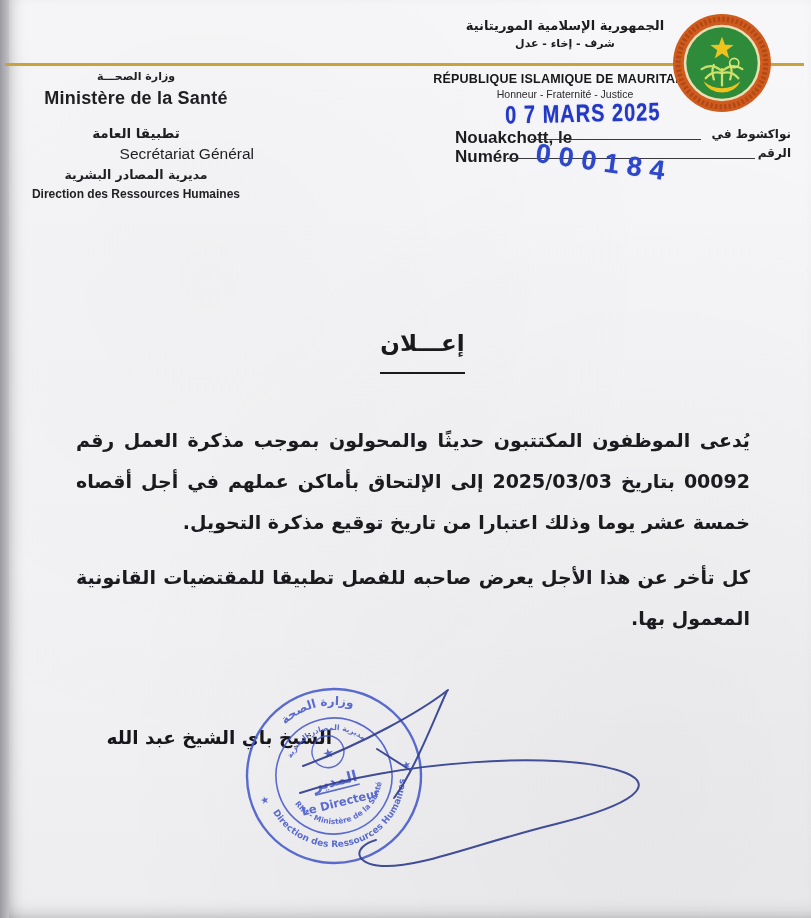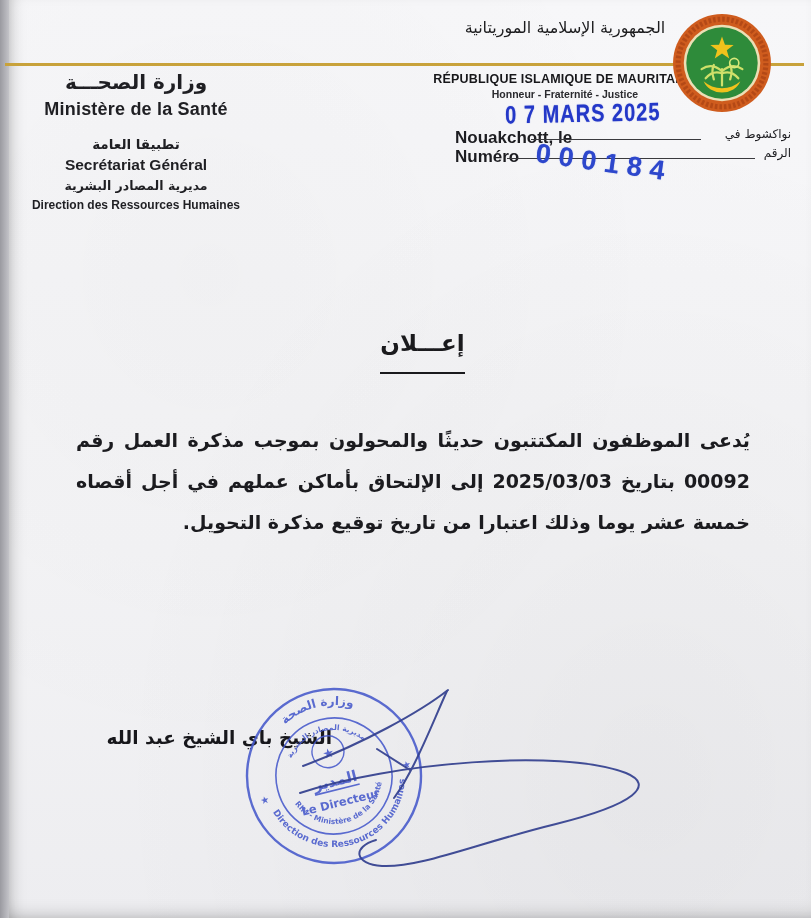--- a/index.html
+++ b/index.html
@@ -18,41 +18,41 @@
       linear-gradient(180deg,#f7f7f9 0%,#f3f3f5 60%,#ededf0 100%);
     box-shadow:inset 12px 0 18px -14px rgba(0,0,0,0.35), inset 0 -14px 20px -16px rgba(0,0,0,0.3);
   }
   .abs{position:absolute;}
   .ar{font-family:"DejaVu Sans", sans-serif;}
   .fr{font-family:"Liberation Sans", sans-serif;}
 
   
   .gold-line{left:5px;top:63px;width:799px;height:3px;background:#c8a23b;z-index:1;}
   .republic-block{left:425px;top:18px;width:280px;text-align:center;z-index:2;color:#1c1c1e;}
-  .republic-ar{font-size:16px;font-weight:400;text-align:center;}
+  .republic-ar{font-size:13px;font-weight:700;text-align:center;}
   .motto-ar{font-size:11px;font-weight:700;margin-top:4px;}
   .republic-fr{left:425px;top:72px;width:280px;text-align:center;font-size:12.5px;font-weight:700;color:#17171a;letter-spacing:0.2px;z-index:2;}
-  .motto-fr{left:425px;top:88px;width:280px;text-align:center;font-size:10.5px;font-weight:700;color:#2a2a2e;z-index:2;}
+  .motto-fr{left:425px;top:88px;width:280px;text-align:center;font-size:10.5px;font-weight:400;color:#2a2a2e;z-index:2;}
   .emblem{left:671px;top:12px;z-index:2;}
 
   .ministry-block{left:18px;top:70px;width:236px;text-align:center;color:#1f1f23;z-index:2;}
-  .ministry-ar{font-size:20px;font-weight:700;}
+  .ministry-ar{font-size:11px;font-weight:700;}
   .ministry-fr{font-size:18px;font-weight:700;margin-top:5px;letter-spacing:0.2px;}
   .secretariat-ar{font-size:13.5px;font-weight:700;margin-top:16px;}
-  .secretariat-fr{font-size:15.5px;font-weight:700;margin-top:4px;}
+  .secretariat-fr{font-size:15.5px;font-weight:400;margin-top:4px;text-align:right;}
   .direction-ar{font-size:12.5px;font-weight:700;margin-top:4px;}
   .direction-fr{font-size:12px;font-weight:700;margin-top:5px;}
 
   .date-stamp{left:505px;top:101px;font-size:20px;font-weight:700;color:#2438c8;
     letter-spacing:1px;transform:scaleY(1.25) rotate(-1deg);transform-origin:left top;
     text-shadow:0 0 1px rgba(36,56,200,0.55);white-space:nowrap;z-index:3;}
   .row-city{left:455px;top:127px;width:336px;height:16px;z-index:2;}
   .row-num{left:455px;top:146px;width:336px;height:16px;z-index:2;}
   .row-label-fr{position:absolute;left:0;top:1px;font-size:17px;font-weight:700;color:#1d1d21;}
-  .row-label-ar{position:absolute;right:0;top:0;font-size:12px;font-weight:400;color:#1d1d21;}
+  .row-label-ar{position:absolute;right:0;top:0;font-size:12px;font-weight:700;color:#1d1d21;}
   .blank-line{position:absolute;top:12px;height:1px;background:#3a3a3e;}
   .line-city{left:76px;width:170px;}
   .line-num{left:52px;width:248px;}
   .number-stamp{left:538px;top:138px;font-size:27px;font-weight:700;color:#2d47cc;
     letter-spacing:8px;transform:rotate(8deg);transform-origin:left top;
     text-shadow:0 0 1px rgba(45,71,204,0.6);z-index:3;white-space:nowrap;}
 
   
   .title-wrap{left:0;top:330px;width:811px;text-align:center;padding-left:34px;box-sizing:border-box;z-index:2;}
   .title-ar{display:inline-block;font-size:23px;font-weight:700;color:#1a1a1d;
@@ -71,20 +71,21 @@
 <body>
 
 <div class="photo-edge-left"></div>
 
 <div class="paper"></div>
 
 <div class="abs gold-line"></div>
 
 <div class="abs republic-block">
   <div class="republic-ar ar">الجمهورية الإسلامية الموريتانية</div>
+  <div class="motto-ar ar">شرف - إخاء - عدل</div>
 </div>
 <div class="abs republic-fr fr">RÉPUBLIQUE ISLAMIQUE DE MAURITANIE</div>
 <div class="abs motto-fr fr">Honneur - Fraternité - Justice</div>
 
 <svg class="abs emblem" width="102" height="102" viewBox="0 0 100 100">
   <circle cx="50" cy="50" r="48" fill="#cf5c1e"></circle>
   <circle cx="50" cy="50" r="43" fill="none" stroke="#9e3a10" stroke-width="5" stroke-dasharray="2.5 2" opacity="0.55"></circle>
   <circle cx="50" cy="50" r="37.5" fill="#ecdfb5"></circle>
   <circle cx="50" cy="50" r="35" fill="#2e8b3a"></circle>
   <path d="M50,24 l2.9,8 l8.5,0.3 l-6.7,5.2 l2.4,8.2 l-7.1,-4.9 l-7.1,4.9 l2.4,-8.2 l-6.7,-5.2 l8.5,-0.3 Z" fill="#f0c21c"></path>
@@ -125,20 +126,21 @@
 </div>
 
 <div class="abs number-stamp fr">000184</div>
 
 <div class="abs title-wrap">
   <span class="title-ar ar">إعـــلان</span>
 </div>
 
 <div class="abs body-text ar">
   <p>يُدعى الموظفون المكتتبون حديثًا والمحولون بموجب مذكرة العمل رقم 00092 بتاريخ 2025/03/03 إلى الإلتحاق بأماكن عملهم في أجل أقصاه خمسة عشر يوما وذلك اعتبارا من تاريخ توقيع مذكرة التحويل.</p>
+  <p>كل تأخر عن هذا الأجل يعرض صاحبه للفصل تطبيقا للمقتضيات القانونية المعمول بها.</p>
 </div>
 
 <div class="abs signatory ar">الشيخ باي الشيخ عبد الله</div>
 
 <svg class="abs stamp-svg" width="212" height="192" viewBox="-106 -96 212 192">
   <g transform="rotate(-14)" fill="#4659cb" opacity="0.88" font-family="DejaVu Sans, sans-serif">
     <circle cx="0" cy="0" r="87" fill="none" stroke="#4659cb" stroke-width="2.4"></circle>
     <circle cx="0" cy="0" r="58" fill="none" stroke="#4659cb" stroke-width="1.6"></circle>
     <defs>
       <path id="arcTopOuter" d="M -71 0 A 71 71 0 0 1 71 0"></path>

